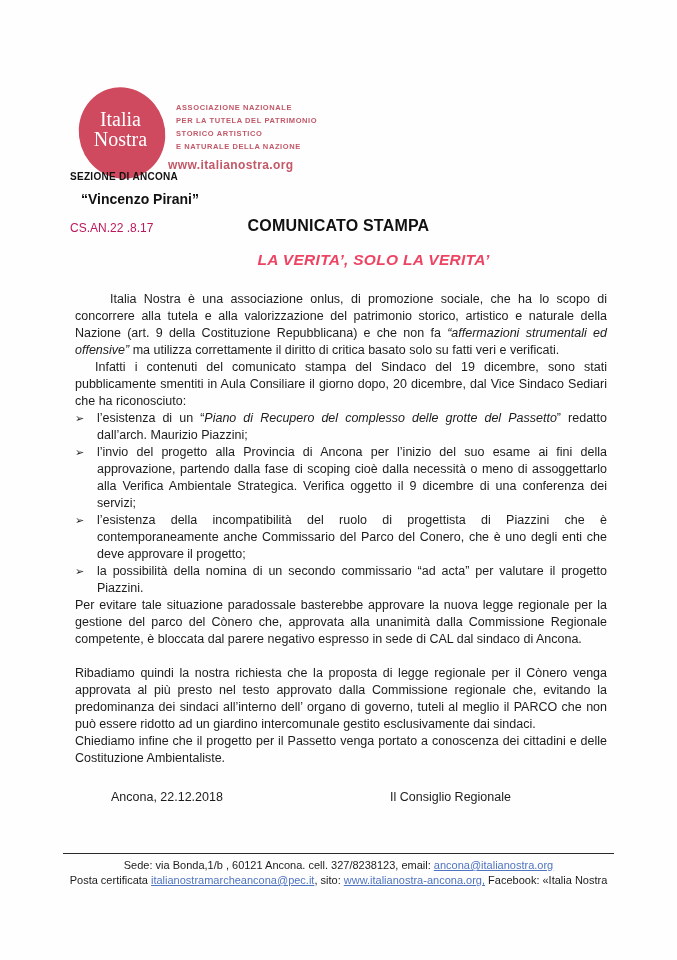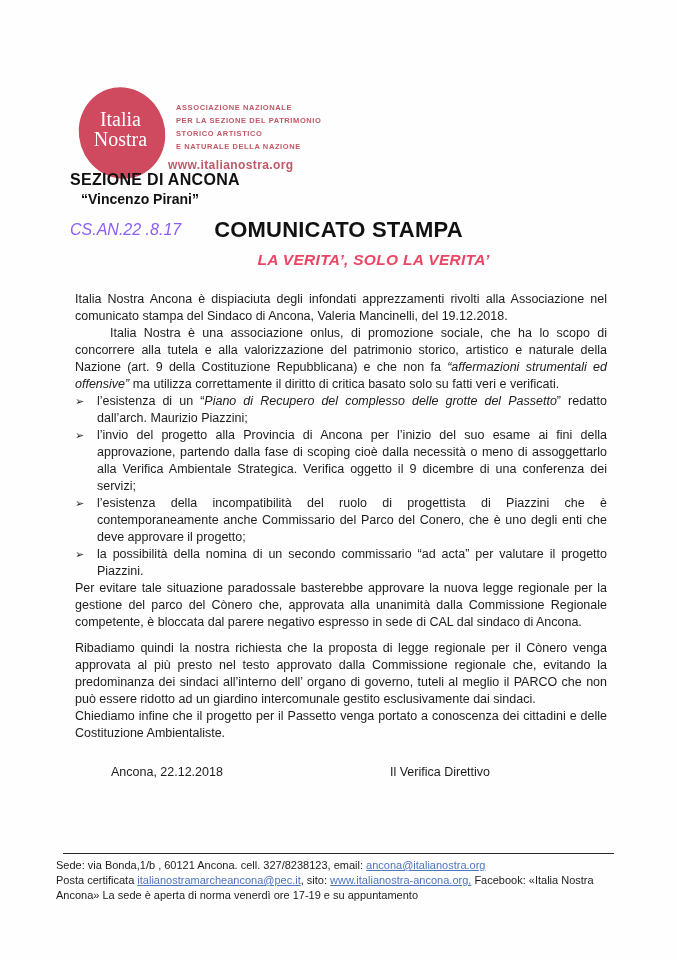--- a/index.html
+++ b/index.html
@@ -23,101 +23,101 @@
   .tagline{
     position:absolute;left:168px;top:101px;color:#c25868;
     font-size:7.5px;line-height:13px;letter-spacing:0.6px;font-weight:bold;margin-left:8px;
   }
   .tagline span{display:block;}
   .website{
     position:absolute;left:168px;top:158px;color:#c25868;
     font-size:12px;letter-spacing:0.4px;font-weight:bold;
   }
   .section-title{
-    position:absolute;left:70px;top:171px;font-size:16px;font-weight:bold;
+    position:absolute;left:70px;top:171px;font-size:10px;font-weight:bold;
     letter-spacing:0.3px;color:#111;
   }
   .section-subtitle{
     position:absolute;left:81px;top:191px;font-size:14px;font-weight:bold;color:#111;
   }
   
-  .protocol{position:absolute;left:70px;top:221px;font-size:16px;color:#8b5cf6;font-style:italic;}
+  .protocol{position:absolute;left:70px;top:221px;font-size:12px;color:#be185d;}
   .doc-title{
     position:absolute;left:0;top:217px;width:677px;text-align:center;
-    font-size:22px;font-weight:bold;color:#111;letter-spacing:0.2px;
+    font-size:16px;font-weight:bold;color:#111;letter-spacing:0.2px;
   }
   .doc-subtitle{
     position:absolute;left:0;top:251px;width:677px;text-align:center;
     font-size:15.5px;font-weight:bold;font-style:italic;color:#ee4463;
     letter-spacing:0.3px;
     padding-left:35px;
   }
   
   .body-text{
     position:absolute;left:75px;top:291px;width:532px;
     font-size:12.5px;line-height:17px;text-align:justify;color:#1c1c1c;
   }
   .body-text p{margin:0;}
   .indent-lg{text-indent:35px;}
   .indent-sm{text-indent:20px;}
-  .gap{margin-top:9px;}
+  .gap{margin-top:17px;}
   .bullet-row{display:flex;align-items:flex-start;}
   .bullet-marker{flex:0 0 22px;font-size:11px;line-height:17px;color:#1c1c1c;}
   .bullet-body{flex:1;text-align:justify;}
   .it{font-style:italic;}
   
   .closing-row{position:relative;margin-top:22px;height:17px;}
   .place-date{position:absolute;left:0;top:0;margin-left:36px;}
   .signature{position:absolute;left:315px;top:0;}
   
   .footer-rule{
     position:absolute;left:63px;top:853px;width:551px;height:0;
     border-top:1.5px solid #2a2a2a;
   }
   .footer{
-    position:absolute;left:56px;top:858px;width:565px;text-align:left;
+    position:absolute;left:56px;top:858px;width:565px;text-align:center;
     font-size:11px;line-height:15px;color:#1c1c1c;
   }
   .footer .f-line{display:block;}
   .f-link{color:#4f74c0;text-decoration:underline;cursor:pointer;}
 </style>
 </head>
 <body>
 
 <div class="page">
 
   <div class="logo-oval">
     <div class="logo-text">
       <span>Italia</span>
       <span>Nostra</span>
     </div>
   </div>
 
   <div class="tagline">
     <span>ASSOCIAZIONE NAZIONALE</span>
-    <span>PER LA SEZIONE DEL PATRIMONIO</span>
+    <span>PER LA TUTELA DEL PATRIMONIO</span>
     <span>STORICO ARTISTICO</span>
     <span>E NATURALE DELLA NAZIONE</span>
   </div>
 
   <div class="website">www.italianostra.org</div>
 
   <div class="section-title">SEZIONE DI ANCONA</div>
   <div class="section-subtitle">“Vincenzo Pirani”</div>
 
   <div class="protocol">CS.AN.22 .8.17</div>
   <div class="doc-title">COMUNICATO STAMPA</div>
   <div class="doc-subtitle">LA VERITA’, SOLO LA VERITA’</div>
 
   <div class="body-text">
 
-    <p>Italia Nostra Ancona è dispiaciuta degli infondati apprezzamenti rivolti alla Associazione nel comunicato stampa del Sindaco di Ancona, Valeria Mancinelli, del 19.12.2018.</p>
 
     <p class="indent-lg"><span>Italia Nostra è una associazione onlus, di promozione sociale, che ha lo scopo di concorrere alla tutela e alla valorizzazione del patrimonio storico, artistico e naturale della Nazione (art. 9 della Costituzione Repubblicana) e che non fa </span><span class="it">“affermazioni strumentali ed offensive”</span><span> ma utilizza correttamente il diritto di critica basato solo su fatti veri e verificati.</span></p>
 
+    <p class="indent-sm gap">Infatti i contenuti del comunicato stampa del Sindaco del 19 dicembre, sono stati pubblicamente smentiti in Aula Consiliare il giorno dopo, 20 dicembre, dal Vice Sindaco Sediari che ha riconosciuto:</p>
 
     <div class="bullet-row">
       <span class="bullet-marker">➢</span>
       <span class="bullet-body"><span>l’esistenza di un “</span><span class="it">Piano di Recupero del complesso delle grotte del Passetto</span><span>” redatto dall’arch. Maurizio Piazzini;</span></span>
     </div>
 
     <div class="bullet-row">
       <span class="bullet-marker">➢</span>
       <span class="bullet-body"><span>l’invio del progetto alla Provincia di Ancona per l’inizio del suo esame ai fini della approvazione, partendo dalla fase di scoping cioè dalla necessità o meno di assoggettarlo alla Verifica Ambientale Strategica. Verifica oggetto il 9 dicembre di una conferenza dei servizi;</span><span class="it"></span><span></span></span>
     </div>
@@ -134,25 +134,24 @@
 
     <p class="gap">Per evitare tale situazione paradossale basterebbe approvare la nuova legge regionale per la gestione del parco del Cònero che, approvata alla unanimità dalla Commissione Regionale competente, è bloccata dal parere negativo espresso in sede di CAL dal sindaco di Ancona.</p>
 
     <div class="gap">
       <p>Ribadiamo quindi la nostra richiesta che la proposta di legge regionale per il Cònero venga approvata al più presto nel testo approvato dalla Commissione regionale che, evitando la predominanza dei sindaci all’interno dell’ organo di governo, tuteli al meglio il PARCO che non può essere ridotto ad un giardino intercomunale gestito esclusivamente dai sindaci.</p>
       <p>Chiediamo infine che il progetto per il Passetto venga portato a conoscenza dei cittadini e delle Costituzione Ambientaliste.</p>
     </div>
 
     <div class="closing-row">
       <span class="place-date">Ancona, 22.12.2018</span>
-      <span class="signature">Il Verifica Direttivo</span>
+      <span class="signature">Il Consiglio Regionale</span>
     </div>
 
   </div>
 
   <div class="footer-rule"></div>
   <div class="footer">
     <span class="f-line"><span>Sede: via Bonda,1/b , 60121 Ancona. cell. 327/8238123, email: </span><a class="f-link">ancona@italianostra.org</a></span>
     <span class="f-line"><span>Posta certificata </span><a class="f-link">italianostramarcheancona@pec.it</a><span>, sito: </span><a class="f-link">www.italianostra-ancona.org,</a><span> Facebook: «Italia Nostra</span></span>
-    <span class="f-line">Ancona» La sede è aperta di norma venerdì ore 17-19 e su appuntamento</span>
   </div>
 
 </div>
 
 </body></html>

